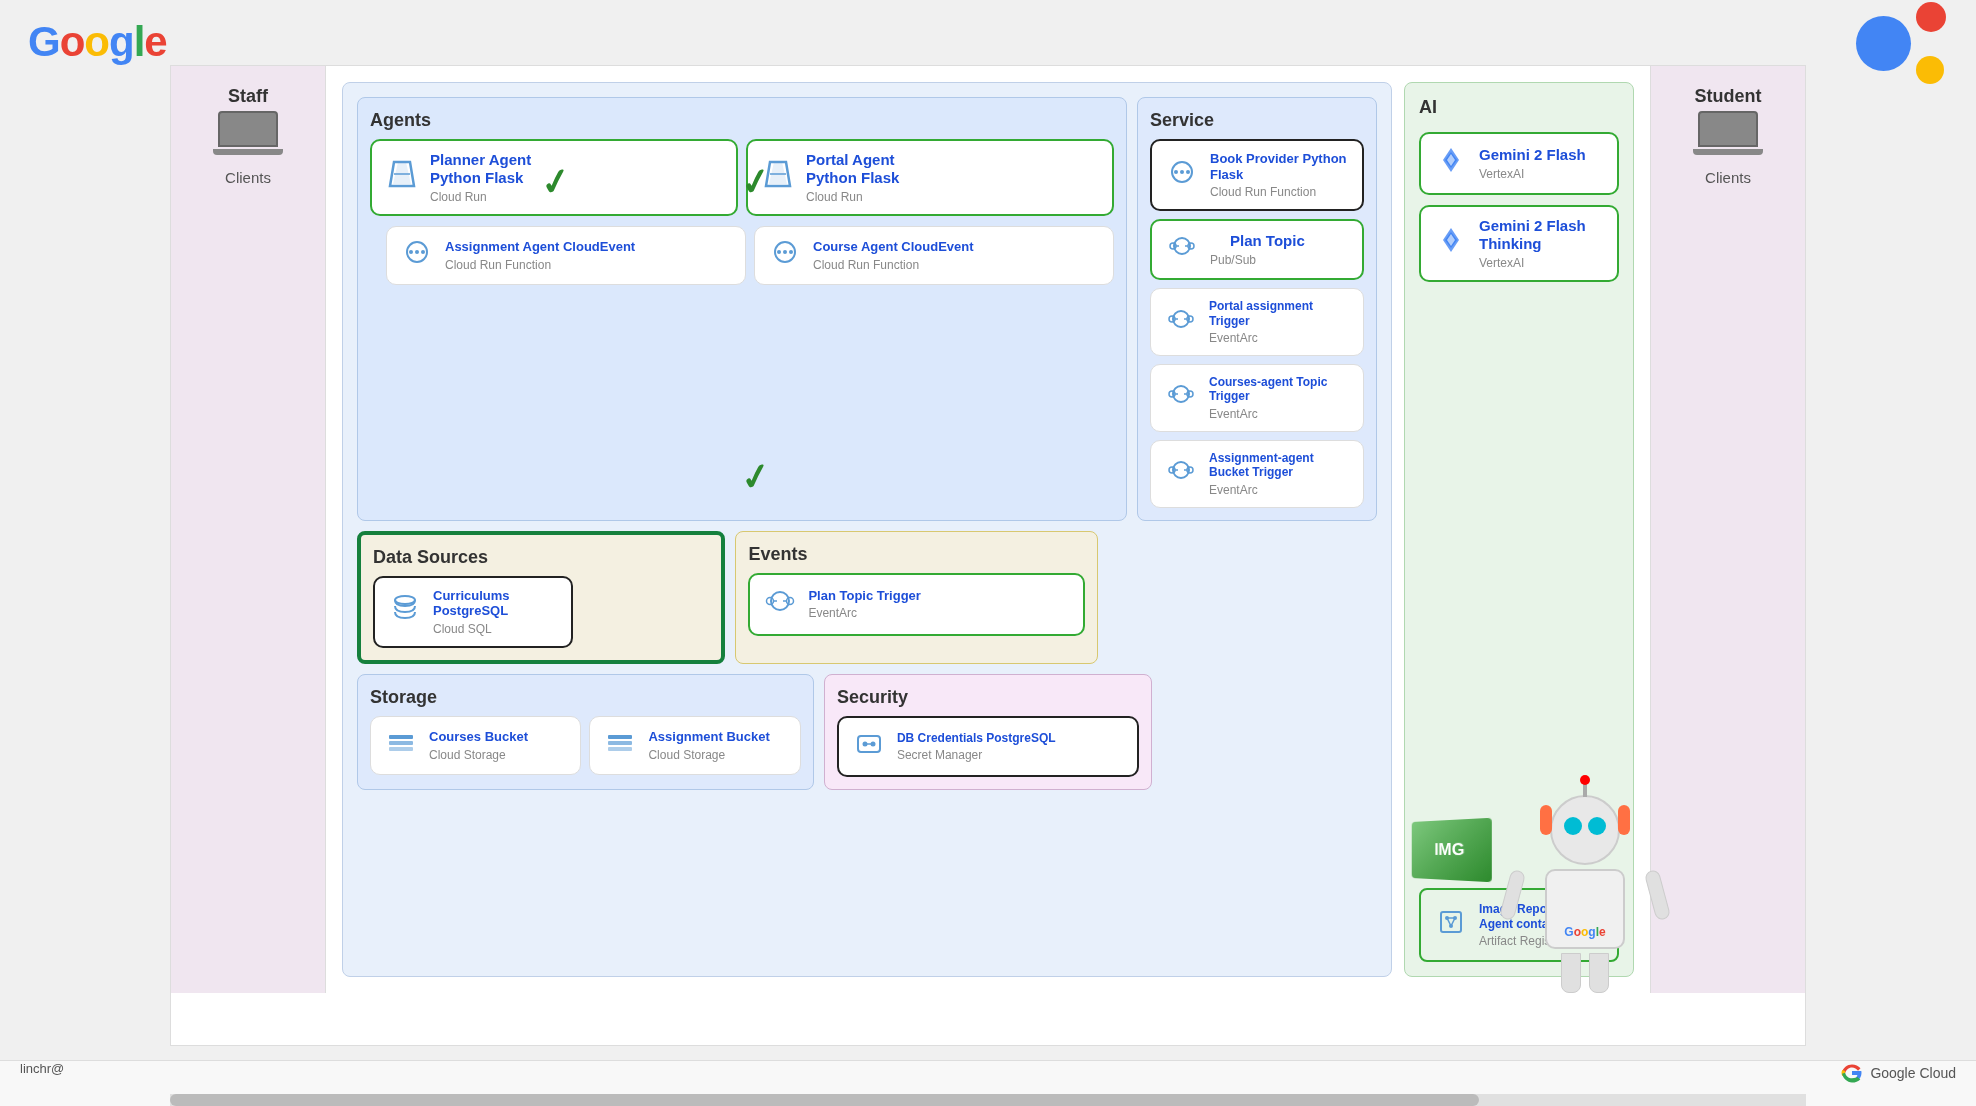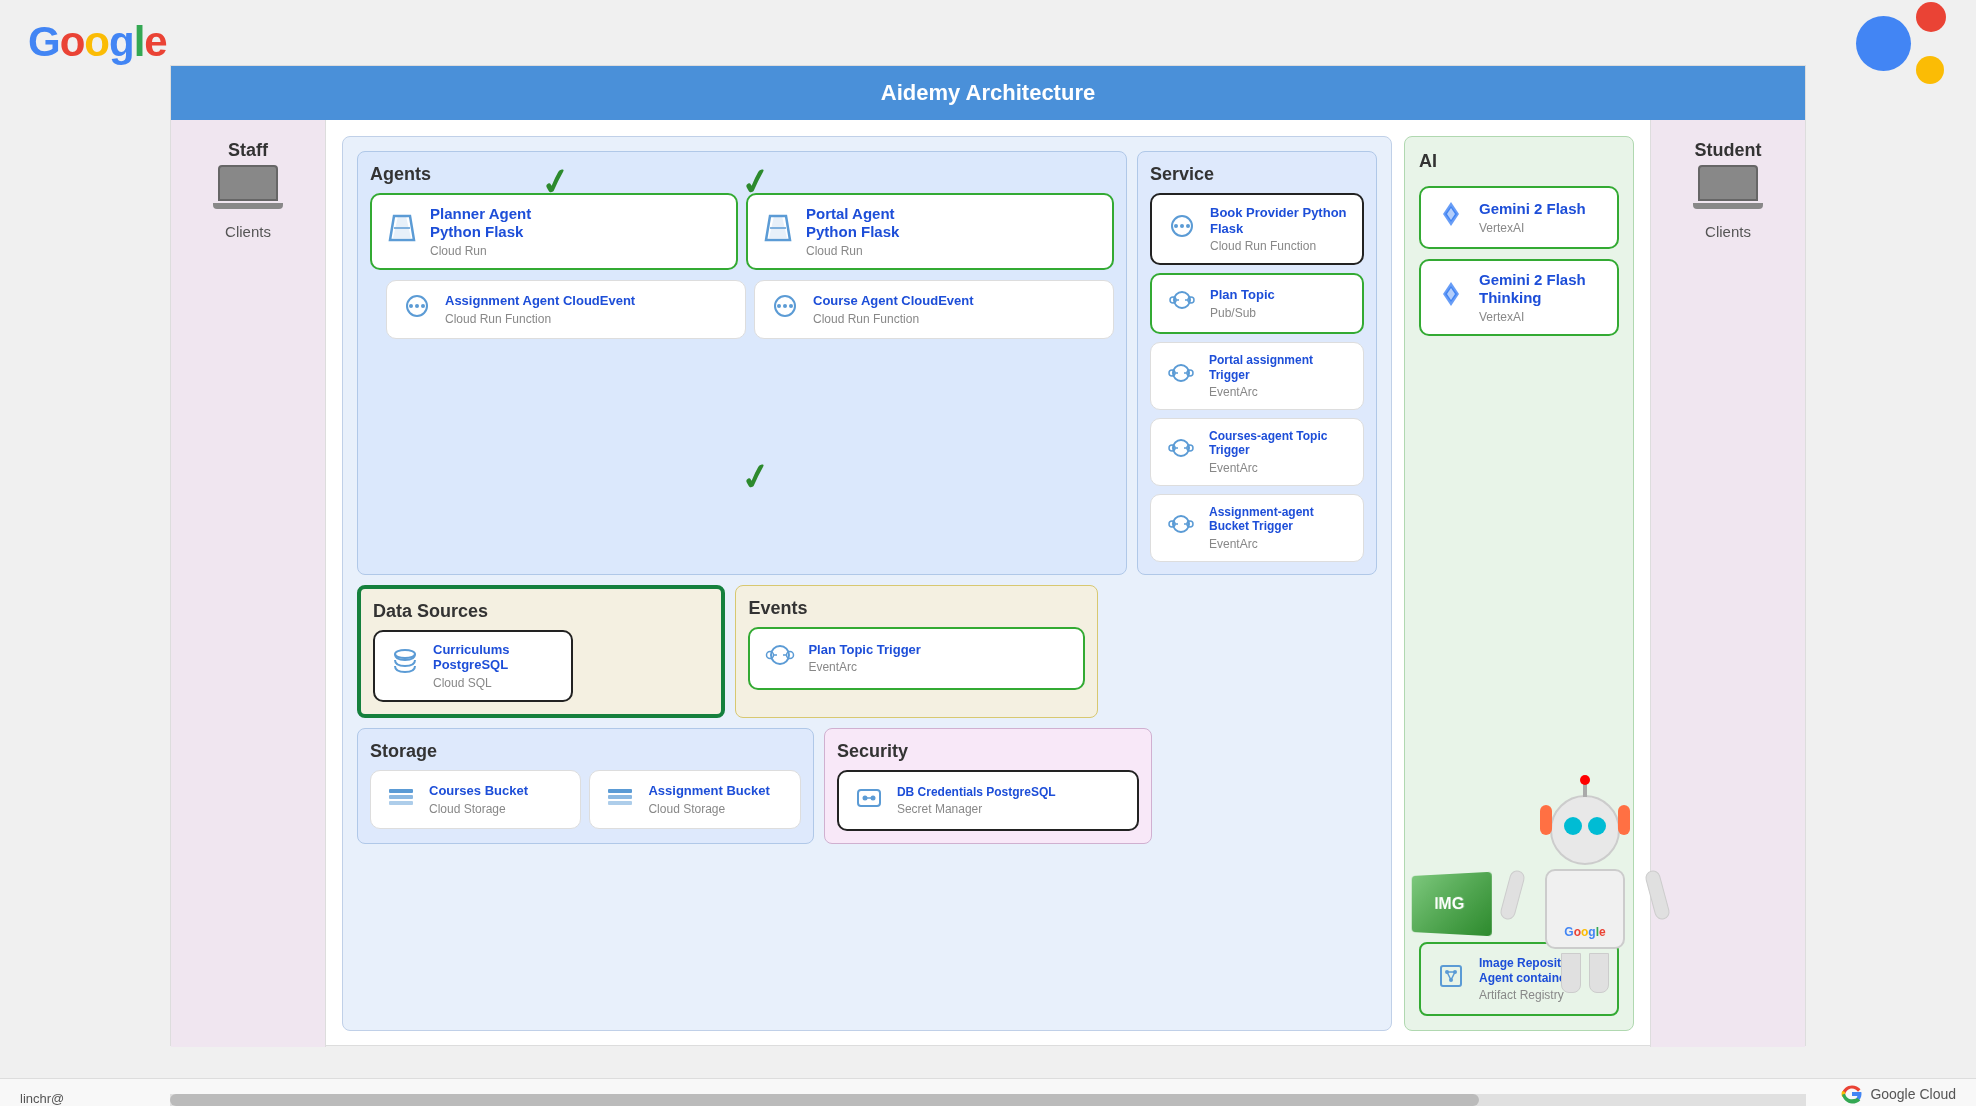--- a/index.html
+++ b/index.html
@@ -302,25 +302,25 @@
       margin-top: 8px;
       justify-content: flex-end;
     }
 
     
     .status-bar {
       position: absolute;
       bottom: 0;
       left: 0;
       right: 0;
-      height: 28px;
+      height: 46px;
       background: #f8f8f8;
       border-top: 1px solid #ddd;
       display: flex;
-      align-items: flex-end;
+      align-items: flex-start;
       justify-content: space-between;
       padding: 0 20px;
       font-size: 13px;
       color: #555;
     }
 
     .google-cloud-logo {
       display: flex;
       align-items: center;
       gap: 6px;
@@ -372,23 +372,20 @@
 <div class="assistant-icon">
   <div class="assistant-circle-blue"></div>
   <div style="display:flex;flex-direction:column;gap:4px;">
     <div class="assistant-circle-red"></div>
     <div class="assistant-circle-yellow"></div>
   </div>
 </div>
 
 <div class="main-container">
 
-  <div class="header-bar">
-    <span>Aidemy Architecture</span>
-  </div>
 
   <div class="content-area">
 
     <div class="staff-sidebar">
       <div class="panel-section-title">Staff</div>
       <div class="client-box">
         <div class="laptop-icon">
           <div class="laptop-screen"></div>
           <div class="laptop-base"></div>
         </div>
@@ -504,21 +501,21 @@
                   <div class="card-icon">
                     <svg width="30" height="30" viewBox="0 0 30 30">
                       <circle cx="15" cy="15" r="8" fill="none" stroke="#5b9bd5" stroke-width="2"></circle>
                       <circle cx="6" cy="15" r="3" fill="none" stroke="#5b9bd5" stroke-width="1.5"></circle>
                       <circle cx="24" cy="15" r="3" fill="none" stroke="#5b9bd5" stroke-width="1.5"></circle>
                       <line x1="9" y1="15" x2="12" y2="15" stroke="#5b9bd5" stroke-width="1.5"></line>
                       <line x1="18" y1="15" x2="21" y2="15" stroke="#5b9bd5" stroke-width="1.5"></line>
                     </svg>
                   </div>
                   <div class="card-text-block">
-                    <span class="card-title" style="font-size:13px;">Plan Topic</span>
+                    <span class="card-title" style="font-size:15px;margin-left:20px;">Plan Topic</span>
                     <span class="card-subtitle">Pub/Sub</span>
                   </div>
                 </div>
               </div>
 
               <div class="service-card">
                 <div class="card-header">
                   <div class="card-icon">
                     <svg width="30" height="30" viewBox="0 0 30 30">
                       <circle cx="15" cy="15" r="8" fill="none" stroke="#5b9bd5" stroke-width="2"></circle>

